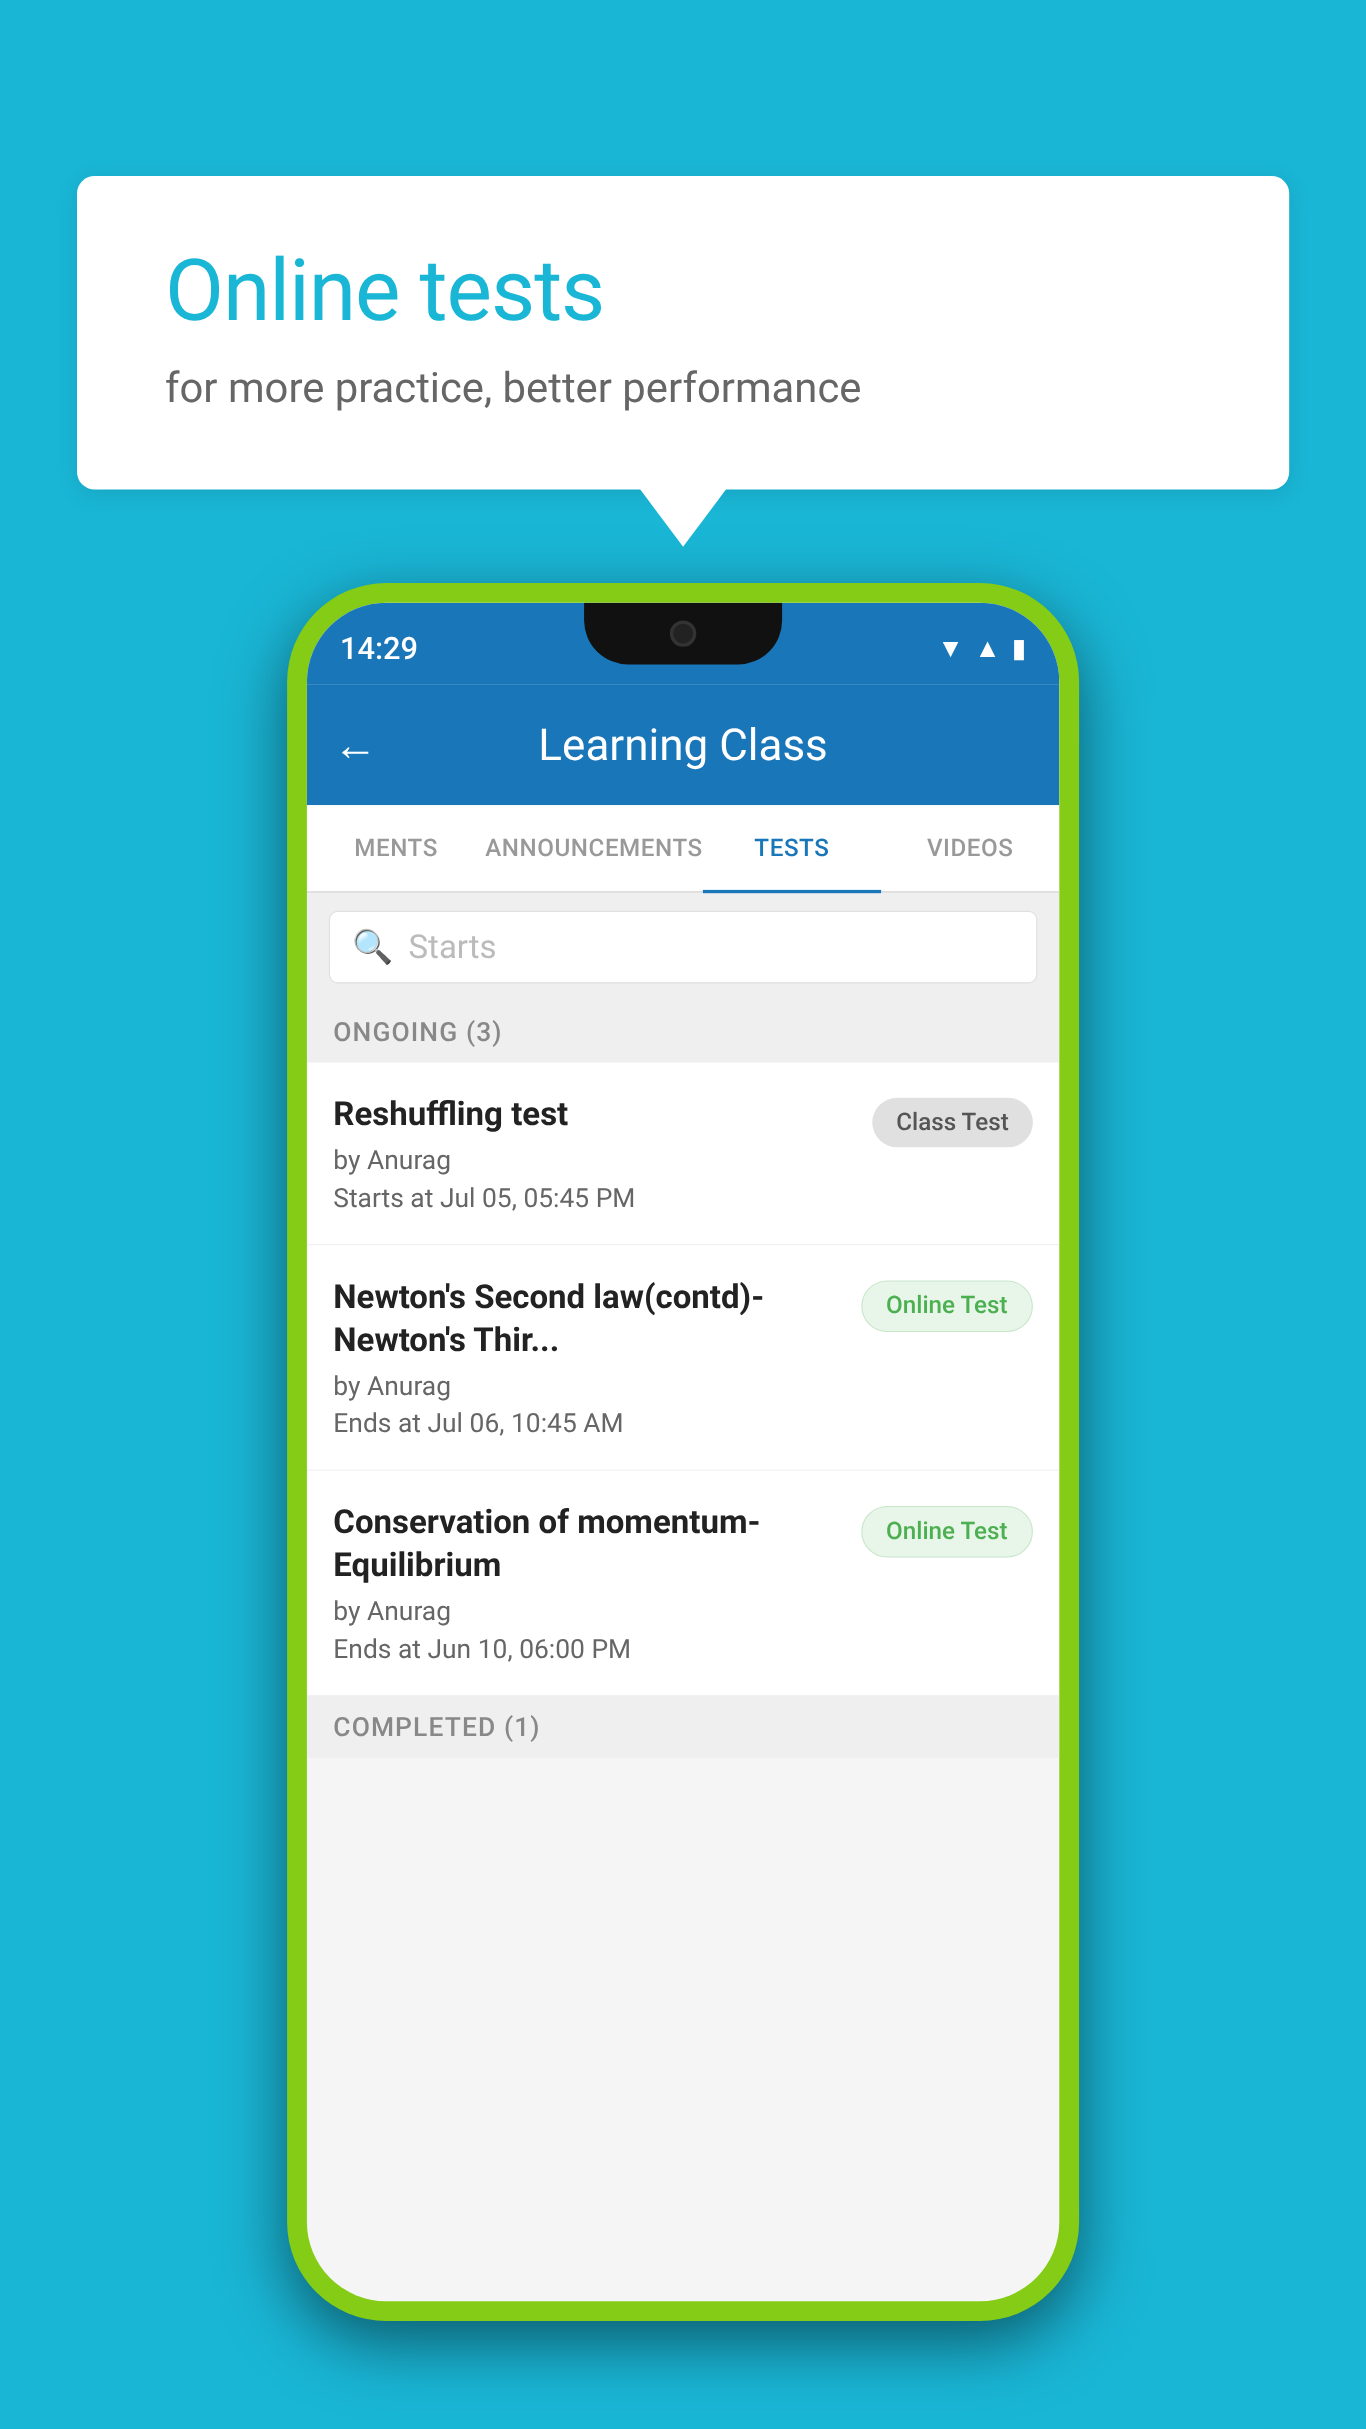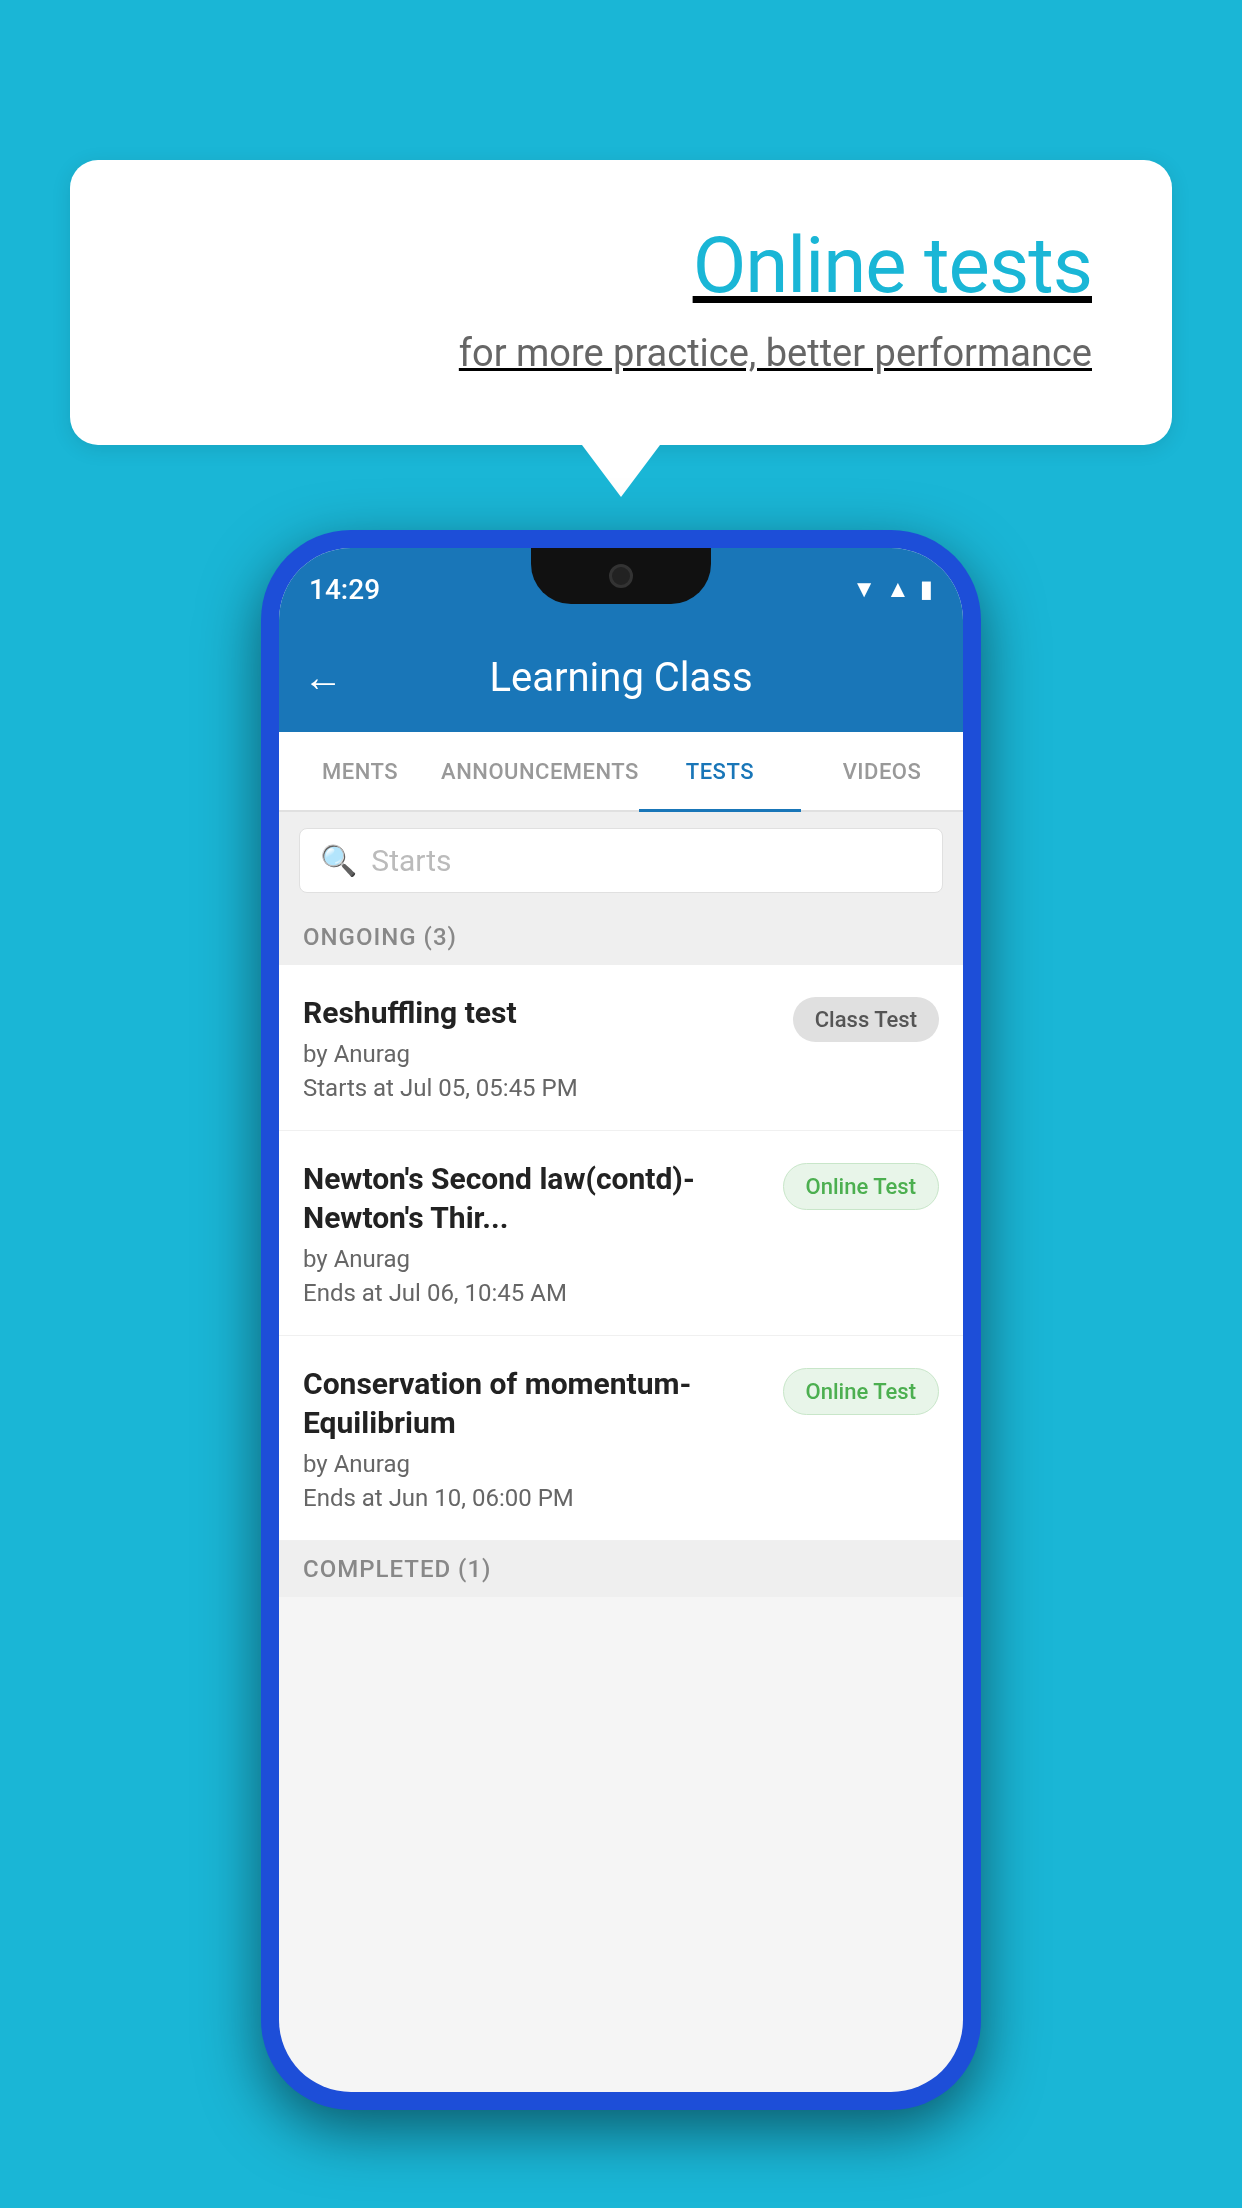--- a/index.html
+++ b/index.html
@@ -17,26 +17,25 @@
     
     .speech-bubble-container {
       position: absolute;
       top: 160px;
       left: 70px;
       right: 70px;
     }
 
     .speech-bubble {
       background: #fff;
-      border-radius: 28px;
+      border-radius: 16px;
       padding: 60px 80px 70px;
-      text-align: right;
+      text-align: left;
       position: relative;
       box-shadow: 0 4px 20px rgba(0,0,0,0.1);
-      text-decoration: underline;
     }
 
     .speech-bubble::after {
       content: '';
       position: absolute;
       bottom: -52px;
       left: 50%;
       transform: translateX(-50%);
       width: 0;
       height: 0;
@@ -65,21 +64,21 @@
       top: 530px;
       left: 50%;
       transform: translateX(-50%);
       width: 720px;
       height: 1580px;
     }
 
     .phone-outer {
       width: 100%;
       height: 100%;
-      background: #1d4ed8;
+      background: #84cc16;
       border-radius: 90px;
       position: relative;
       box-shadow: 0 20px 60px rgba(0,0,0,0.5);
       overflow: hidden;
       padding-left: 12px;
     }
 
     
     .phone-screen {
       position: absolute;

